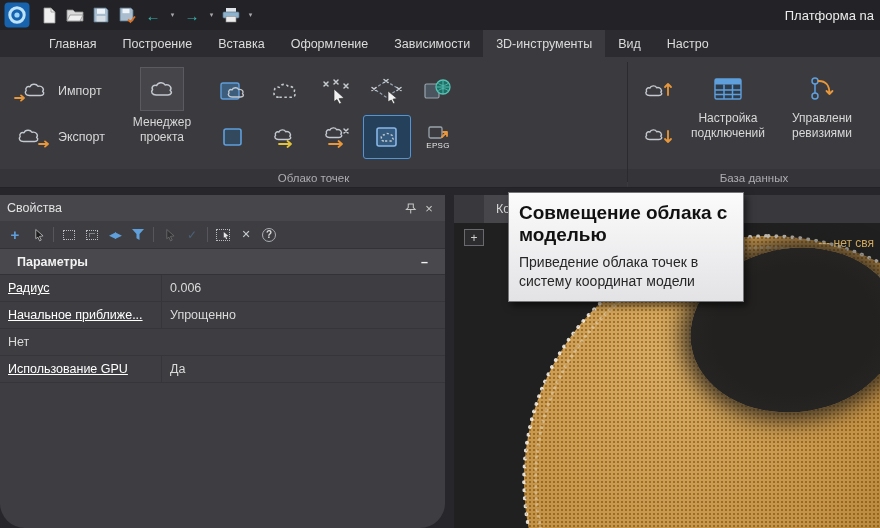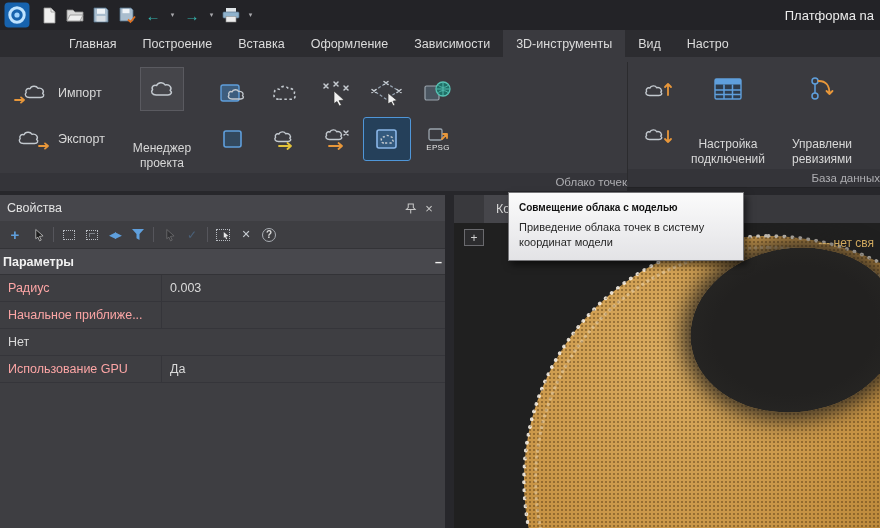--- a/index.html
+++ b/index.html
@@ -12,64 +12,64 @@
 
   
   .titlebar { height:30px; background:#232327; display:flex; align-items:center; padding:0 4px; gap:2px; }
   .logo { width:26px; height:26px; margin-right:5px; flex:0 0 auto; }
   .qat-btn { width:24px; height:24px; display:flex; align-items:center; justify-content:center; border-radius:2px; }
   .qat-dd { width:11px; height:24px; display:flex; align-items:center; justify-content:center; font-size:7px; color:#a9a9ad; }
   .nav-glyph { font-size:15px; font-weight:bold; color:#35b6af; line-height:1; }
   .tb-title { margin-left:auto; font-size:13px; color:#ececec; white-space:nowrap; padding-right:2px; }
 
   
-  .tabsrow { height:27px; background:#2c2c30; display:flex; align-items:stretch; padding-left:56px; }
+  .tabsrow { height:27px; background:#2c2c30; display:flex; align-items:stretch; padding-left:36px; }
   .tab { display:flex; align-items:center; padding:0 13px; font-size:12.5px; color:#dcdcdc; cursor:default; }
   .tab.active { background:#3a3a3f; }
 
   
   .ribbon { height:131px; background:#3a3a3f; display:flex; align-items:stretch; border-bottom:1px solid #232326; }
   .rgroup { display:flex; flex-direction:column; }
   .rgroup-body { flex:1; display:flex; align-items:center; padding:4px 6px 2px 6px; gap:5px; }
-  .rgroup-label { height:18px; line-height:18px; font-size:11.5px; color:#aeaeb2; text-align:right; background:#343439; }
+  .rgroup-label { height:18px; line-height:18px; font-size:11.5px; color:#aeaeb2; text-align:center; background:#343439; }
   .gsep { width:1px; background:#2b2b2e; margin:5px 0; }
 
   .ribcol { display:flex; flex-direction:column; justify-content:center; gap:4px; height:100%; }
   .rsb { display:flex; align-items:center; gap:8px; height:42px; padding:0 8px; font-size:12.5px; color:#d8d8d8; border-radius:2px; }
   .rbig { width:88px; height:100%; display:flex; flex-direction:column; align-items:center; justify-content:flex-start; padding-top:6px; font-size:12px; color:#d8d8d8; text-align:center; border-radius:2px; }
   .rbig .iconbox { width:44px; height:44px; border:1px solid #5a5a60; background:#45454a; display:flex; align-items:center; justify-content:center; margin-bottom:4px; }
-  .rbig .lbl2 { line-height:1.25; max-width:84px;margin-top:26px; }
+  .rbig .lbl2 { line-height:1.25; max-width:84px; }
   .ribtn { width:46px; height:42px; display:flex; flex-direction:column; align-items:center; justify-content:center; border-radius:2px; }
   .ribtn.hl { background:#25405a; outline:1px solid #4f96d8; }
   .epsg-lbl { font-size:8px; color:#e6e6e6; margin-top:1px; letter-spacing:.3px; }
 
   .cl { stroke:#c3c9cf; fill:none; stroke-width:1.4; stroke-linejoin:round; }
   .cl-dash { stroke-dasharray:2.2 2.2; }
   .ao { stroke:#e8973a; stroke-width:1.8; fill:none; stroke-linecap:round; }
   .yo { stroke:#e2c23a; stroke-width:1.8; fill:none; stroke-linecap:round; }
   .xg { stroke:#c8cdd3; stroke-width:1.5; stroke-linecap:round; }
   .bl { stroke:#5f9fdc; fill:none; stroke-width:1.5; }
 
   
   .main { height:333px; margin-top:7px; display:flex; gap:9px; background:#27272b; }
 
   
-  .pp { width:445px; height:100%; background:#3e3e42; display:flex; flex-direction:column; flex:0 0 auto; }
+  .pp { width:445px; height:100%; background:#3e3e42; display:flex; flex-direction:column; flex:0 0 auto;border-radius:25px; }
   .pp-header { height:26px; background:#46464b; display:flex; align-items:center; padding:0 7px; font-size:12.5px; color:#e4e4e4; flex:0 0 auto; }
   .pp-header .sp { flex:1; }
   .hicon { width:18px; height:18px; display:flex; align-items:center; justify-content:center; color:#c9c9c9; font-size:13px; }
   .pp-toolbar { height:28px; display:flex; align-items:center; gap:7px; padding:0 7px; border-bottom:1px solid #333337; flex:0 0 auto; }
   .pt { min-width:16px; height:18px; display:flex; align-items:center; justify-content:center; font-size:12px; }
   .pt-sep { width:1px; height:15px; background:#56565c; }
   .dotrect { width:12px; height:10px; border:1px dotted #b8bcc2; display:inline-flex; align-items:flex-end; justify-content:flex-end; }
   .fade { opacity:.35; }
   .qcircle { width:14px; height:14px; border-radius:50%; border:1px solid #a9adb3; color:#d8d8d8; font-size:10px; font-weight:bold; display:flex; align-items:center; justify-content:center; }
-  .pp-section { height:26px; background:#48484d; display:flex; align-items:center; justify-content:space-between; padding:0 3px; font-weight:bold; font-size:12.5px; color:#f2f2f2; border-bottom:1px solid #333337; flex:0 0 auto; }
+  .pp-section { height:26px; background:#48484d; display:flex; align-items:center; justify-content:space-between; padding:0 17px; font-weight:bold; font-size:12.5px; color:#f2f2f2; border-bottom:1px solid #333337; flex:0 0 auto; }
   .pp-row { height:27px; display:flex; border-bottom:1px solid #35353a; font-size:12.5px; flex:0 0 auto; }
-  .pp-row .lbl { width:162px; padding:6px 8px 0 8px; color:#fca5a5; border-right:1px solid #35353a; white-space:nowrap; overflow:hidden; }
+  .pp-row .lbl { width:162px; padding:6px 8px 0 8px; color:#ffffff; border-right:1px solid #35353a; white-space:nowrap; overflow:hidden;text-decoration:underline; }
   .pp-row .val { flex:1; padding:6px 8px 0 8px; color:#dadada; }
 
   
   .vp { position:relative; flex:1; height:100%; background:#242428; overflow:hidden; }
   .vp-tabbar { height:28px; background:#39393d; display:flex; align-items:stretch; padding-left:30px; }
   .vp-tab { display:flex; align-items:center; padding:0 12px; background:#46464b; color:#d4d4d4; font-size:12.5px; }
   .vp-content { position:absolute; top:28px; left:0; right:0; bottom:0; background:#202020; overflow:hidden; }
 
   .vp-blob { position:absolute; left:70px; top:13px; width:489px; height:489px; border-radius:50%;
     background:radial-gradient(circle at 30% 25%, #d9ab60 0%, #c69243 42%, #ad7c30 72%, #8f6424 100%); z-index:1; }
@@ -81,22 +81,22 @@
     transform:rotate(-8deg); background:radial-gradient(#222120 55%, #2b2a27 100%);
     box-shadow:0 0 22px 8px rgba(32,31,29,.85); z-index:3; }
   .vp-plus { position:absolute; left:10px; top:6px; width:20px; height:17px; border:1px solid #6a6a6e;
     background:#2c2c2e; color:#cfcfcf; font-size:12px; display:flex; align-items:center; justify-content:center; z-index:4; }
   .vp-status { position:absolute; right:6px; top:13px; color:#cfa85e; font-size:12px; white-space:nowrap; z-index:4; }
 
   
   .tooltip { position:absolute; left:508px; top:192px; width:236px; z-index:50;
     background:linear-gradient(#fbfbfb, #e3e3e6); border:1px solid #767679;
     box-shadow:3px 4px 7px rgba(0,0,0,.55); padding:9px 10px 10px 10px; color:#151515; }
-  .tooltip .tt-title { font-size:10px; font-weight:bold; margin-bottom:7px; color:#111; }
-  .tooltip .tt-body { font-size:11px; line-height:1.35; color:#262626; }
+  .tooltip .tt-title { font-size:19px; font-weight:bold; margin-bottom:7px; color:#111; }
+  .tooltip .tt-body { font-size:14px; line-height:1.35; color:#262626; }
 </style>
 </head>
 <body>
 
 <div class="app">
 
   <div class="titlebar">
     <svg class="logo" viewBox="0 0 26 26">
       <rect x="0.5" y="0.5" width="25" height="25" rx="4" fill="#1763ae"></rect>
       <circle cx="13" cy="13" r="7.2" fill="none" stroke="#bfe3ff" stroke-width="3"></circle>
@@ -416,24 +416,25 @@
           </span>
       </div>
 
       <div class="pp-section">
         <span>Параметры</span>
         <span>–</span>
       </div>
 
       <div class="pp-row">
         <div class="lbl">Радиус</div>
-        <div class="val">0.003</div>
+        <div class="val">0.006</div>
       </div>
       <div class="pp-row">
         <div class="lbl">Начальное приближе...</div>
+        <div class="val">Упрощенно</div>
       </div>
       <div class="pp-row">
         <div class="val">Нет</div>
       </div>
       <div class="pp-row">
         <div class="lbl">Использование GPU</div>
         <div class="val">Да</div>
       </div>
     </div>
 

